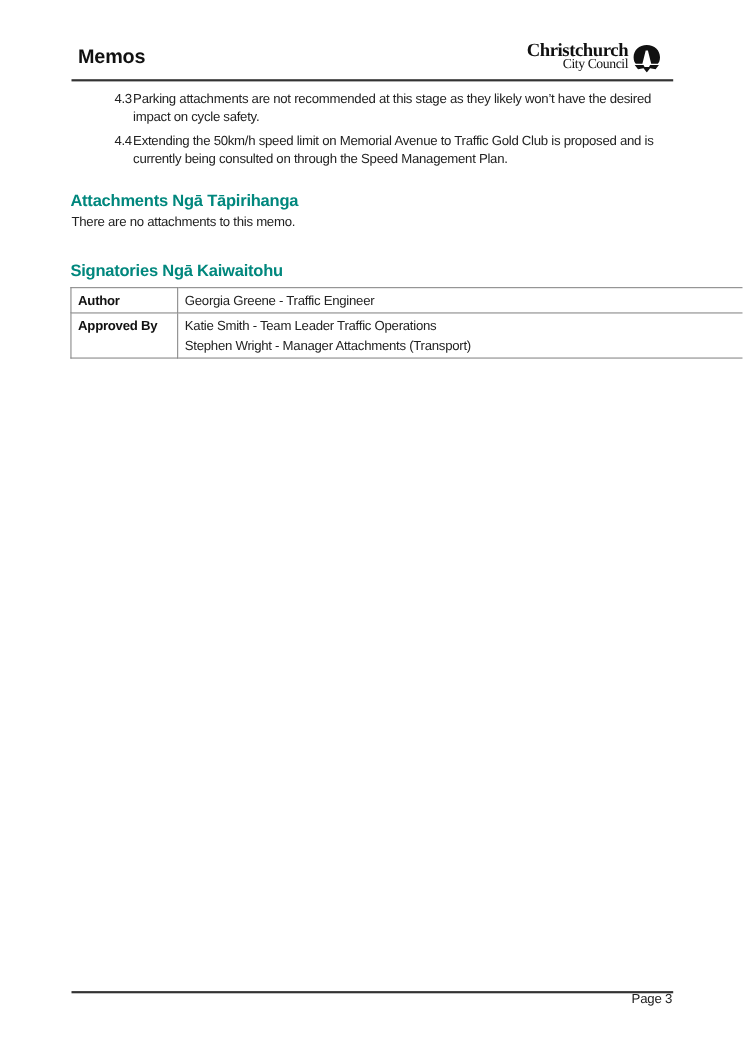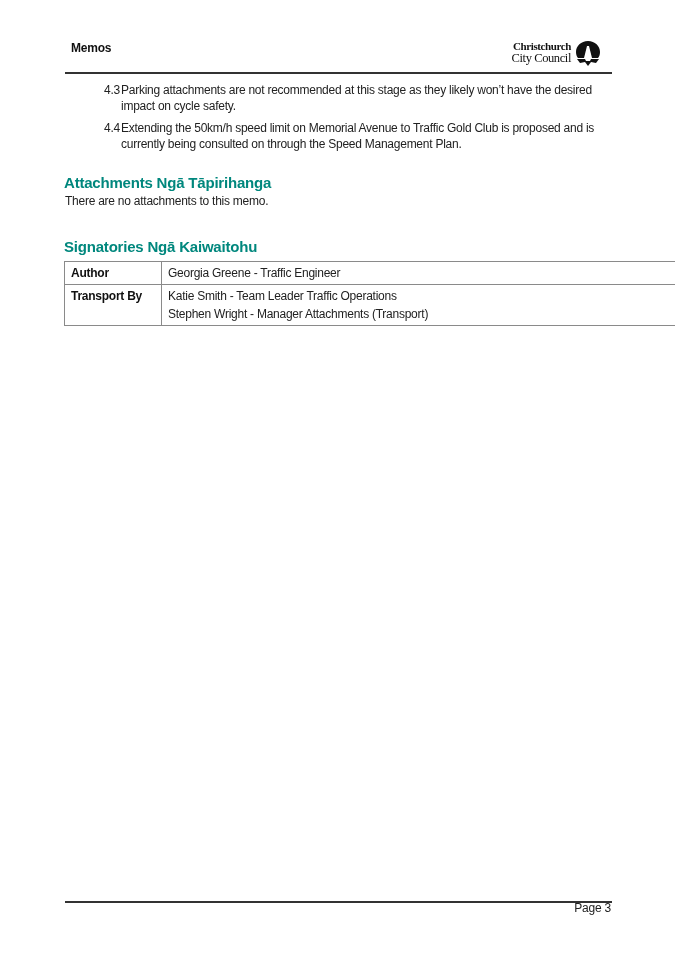--- a/index.html
+++ b/index.html
@@ -5,34 +5,34 @@
     * { box-sizing: border-box; margin: 0; padding: 0; }
     html, body { width: 675px; height: 954px; background: #ffffff; }
     body {
       position: relative;
       font-family: "Liberation Sans", "DejaVu Sans", sans-serif;
       color: #1a1a1a;
       overflow: hidden;
     }
     .header-title {
       position: absolute; left: 71px; top: 41px;
-      font-size: 12px; font-weight: bold; color: #111;
+      font-size: 18px; font-weight: bold; color: #111;
       letter-spacing: -0.2px;
     }
     .logo {
       position: absolute; left: 497px; top: 40px;
       width: 104px; height: 28px;
     }
     .logo-text {
       position: absolute; right: 30px; top: 0;
       text-align: right;
       font-family: "Liberation Serif", "DejaVu Serif", serif;
       color: #111; line-height: 12px;
     }
-    .logo-line1 { display: block; font-size: 11px; font-weight: bold; letter-spacing: -0.4px; }
+    .logo-line1 { display: block; font-size: 17px; font-weight: bold; letter-spacing: -0.4px; }
     .logo-line2 { display: block; font-size: 12.5px; letter-spacing: -0.4px; }
     .logo-mark {
       position: absolute; right: 0; top: 1px; width: 26px; height: 25px;
     }
     .header-rule {
       position: absolute; left: 65px; top: 72px; width: 547px; height: 2px;
       background: #333;
     }
     .para {
       position: absolute; left: 88px; width: 530px;
@@ -109,21 +109,21 @@
   <div class="section-heading" style="top:238px;text-align:right;">Signatories Ngā Kaiwaitohu</div>
   <table class="sig">
     <tbody>
         <tr>
       <td class="label">Author</td>
       <td>
         <div>Georgia Greene - Traffic Engineer</div>
       </td>
     </tr>
     <tr>
-      <td class="label">Transport By</td>
+      <td class="label">Approved By</td>
       <td>
         <div>Katie Smith - Team Leader Traffic Operations</div>
         <div>Stephen Wright - Manager Attachments (Transport)</div>
       </td>
     </tr>
   </tbody>
     </table>
 </div>
 
 <div>

